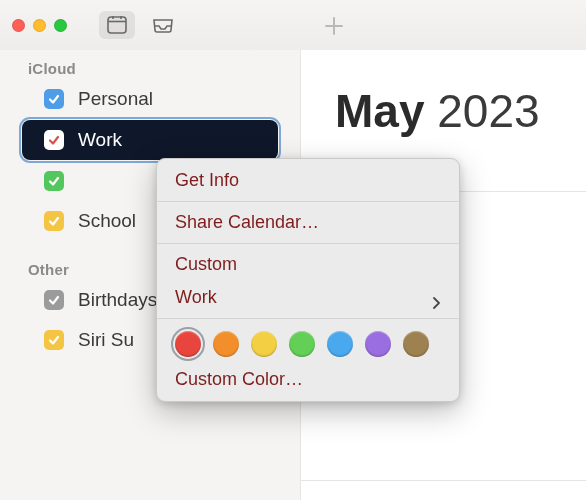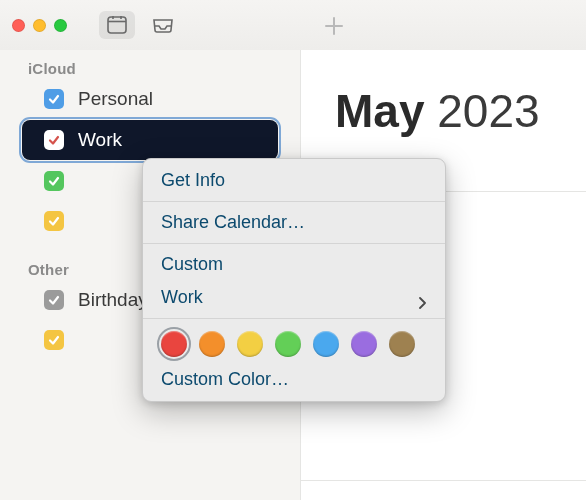--- a/index.html
+++ b/index.html
@@ -135,30 +135,30 @@
   }
   .month-title .month { font-weight: 700; }
   .month-title .year { font-weight: 400; color: #3a3a3a; }
   .hline {
     position: absolute;
     left: 0; right: 0;
     border-top: 1px solid #e5e5e3;
   }
   .context-menu {
     position: absolute;
-    left: 142px;
+    left: 156px;
     top: 158px;
     width: 304px;
     background: #ebebeb;
     border: 1px solid #c9c9c9;
     border-radius: 9px;
     box-shadow: 0 10px 30px rgba(0,0,0,.25), 0 2px 8px rgba(0,0,0,.15);
     padding: 5px 0;
     font-size: 18px;
-    color: #0c4a6e;
+    color: #7f1d1d;
     z-index: 50;
   }
   .menu-item {
     padding: 6px 18px;
     display: flex;
     align-items: center;
     justify-content: space-between;
   }
   .menu-sep {
     height: 1px;
@@ -251,39 +251,41 @@
             </svg>
           </div>
       </div>
 
       <div class="cal-item">
         <div class="checkbox" style="background:#f4c542">
             <svg width="14" height="14" viewBox="0 0 14 14">
               <path d="M3 7.5 L6 10.5 L11 4" fill="none" stroke="#fff" stroke-width="2.2" stroke-linecap="round" stroke-linejoin="round"></path>
             </svg>
           </div>
+        <span class="label">School</span>
       </div>
 
       <div class="section-header" style="margin-top:12px">Other</div>
 
       <div class="cal-item">
         <div class="checkbox" style="background:#9b9b9b">
             <svg width="14" height="14" viewBox="0 0 14 14">
               <path d="M3 7.5 L6 10.5 L11 4" fill="none" stroke="#fff" stroke-width="2.2" stroke-linecap="round" stroke-linejoin="round"></path>
             </svg>
           </div>
         <span class="label">Birthdays</span>
       </div>
 
       <div class="cal-item">
         <div class="checkbox" style="background:#f4c542">
             <svg width="14" height="14" viewBox="0 0 14 14">
               <path d="M3 7.5 L6 10.5 L11 4" fill="none" stroke="#fff" stroke-width="2.2" stroke-linecap="round" stroke-linejoin="round"></path>
             </svg>
           </div>
+        <span class="label">Siri Su</span>
       </div>
 
     </div>
 
     <div class="main">
       <div class="month-title">
         <span class="month">May</span>
         <span class="year">2023</span>
       </div>
       <div class="hline" style="top:141px"></div>

